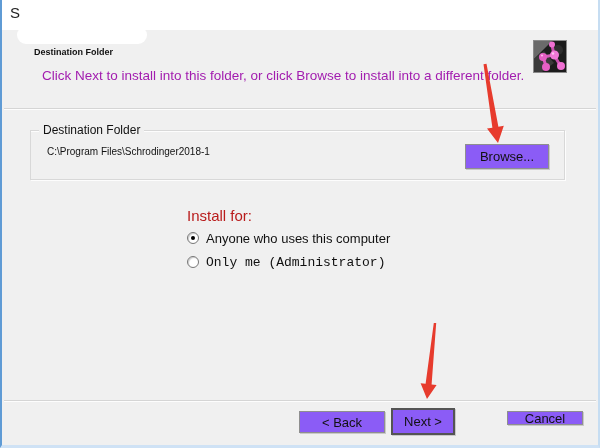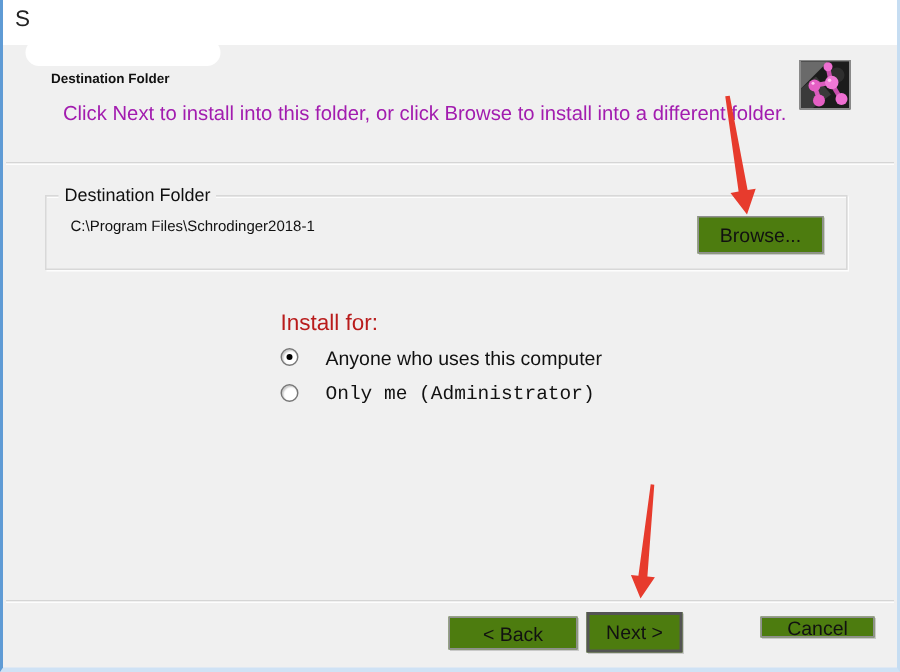--- a/index.html
+++ b/index.html
@@ -68,41 +68,41 @@
     background: #f0f0f0; padding: 0 4px;
     font-size: 12px; color: #111111; white-space: nowrap;
   }
   .dest-path {
     position: absolute; left: 16px; top: 15px;
     font-size: 10px; color: #111111; white-space: nowrap;
   }
 
   .btn {
     position: absolute;
-    background: #4d7c0f;
+    background: #8b5cf6;
     border: 1px solid #8f8f8f;
     box-shadow: 1px 1px 0 #c9c9c9;
     font-family: "Liberation Sans", sans-serif;
     font-size: 13px; color: #111111;
     display: flex; align-items: center; justify-content: center;
     cursor: pointer;
     text-align: center;
   }
   .btn-browse { left: 434px; top: 13px; width: 84px; height: 25px; }
   .btn-back   { left: 297px; top: 411px; width: 86px; height: 22px; }
   .btn-next   { left: 389px; top: 408px; width: 64px; height: 27px; border: 2px solid #545454; }
   .btn-cancel { left: 505px; top: 411px; width: 76px; height: 14px; }
 
   .install-for-label {
     position: absolute; left: 185px; top: 207px;
     font-size: 15px; color: #b91c1c; text-align: right;
   }
   .radio-row {
     position: absolute; left: 185px; height: 16px;
-    display: flex; align-items: center; gap: 18px;
+    display: flex; align-items: center; gap: 7px;
     cursor: pointer;
   }
   .radio-row-1 { top: 230px; }
   .radio-row-2 { top: 254px; font-family: Liberation Mono, monospace; }
   .radio {
     position: relative;
     width: 12px; height: 12px; border-radius: 50%;
     background: #ffffff;
     border: 1px solid #777777;
     box-shadow: inset 1px 1px 1px rgba(0,0,0,0.2);

